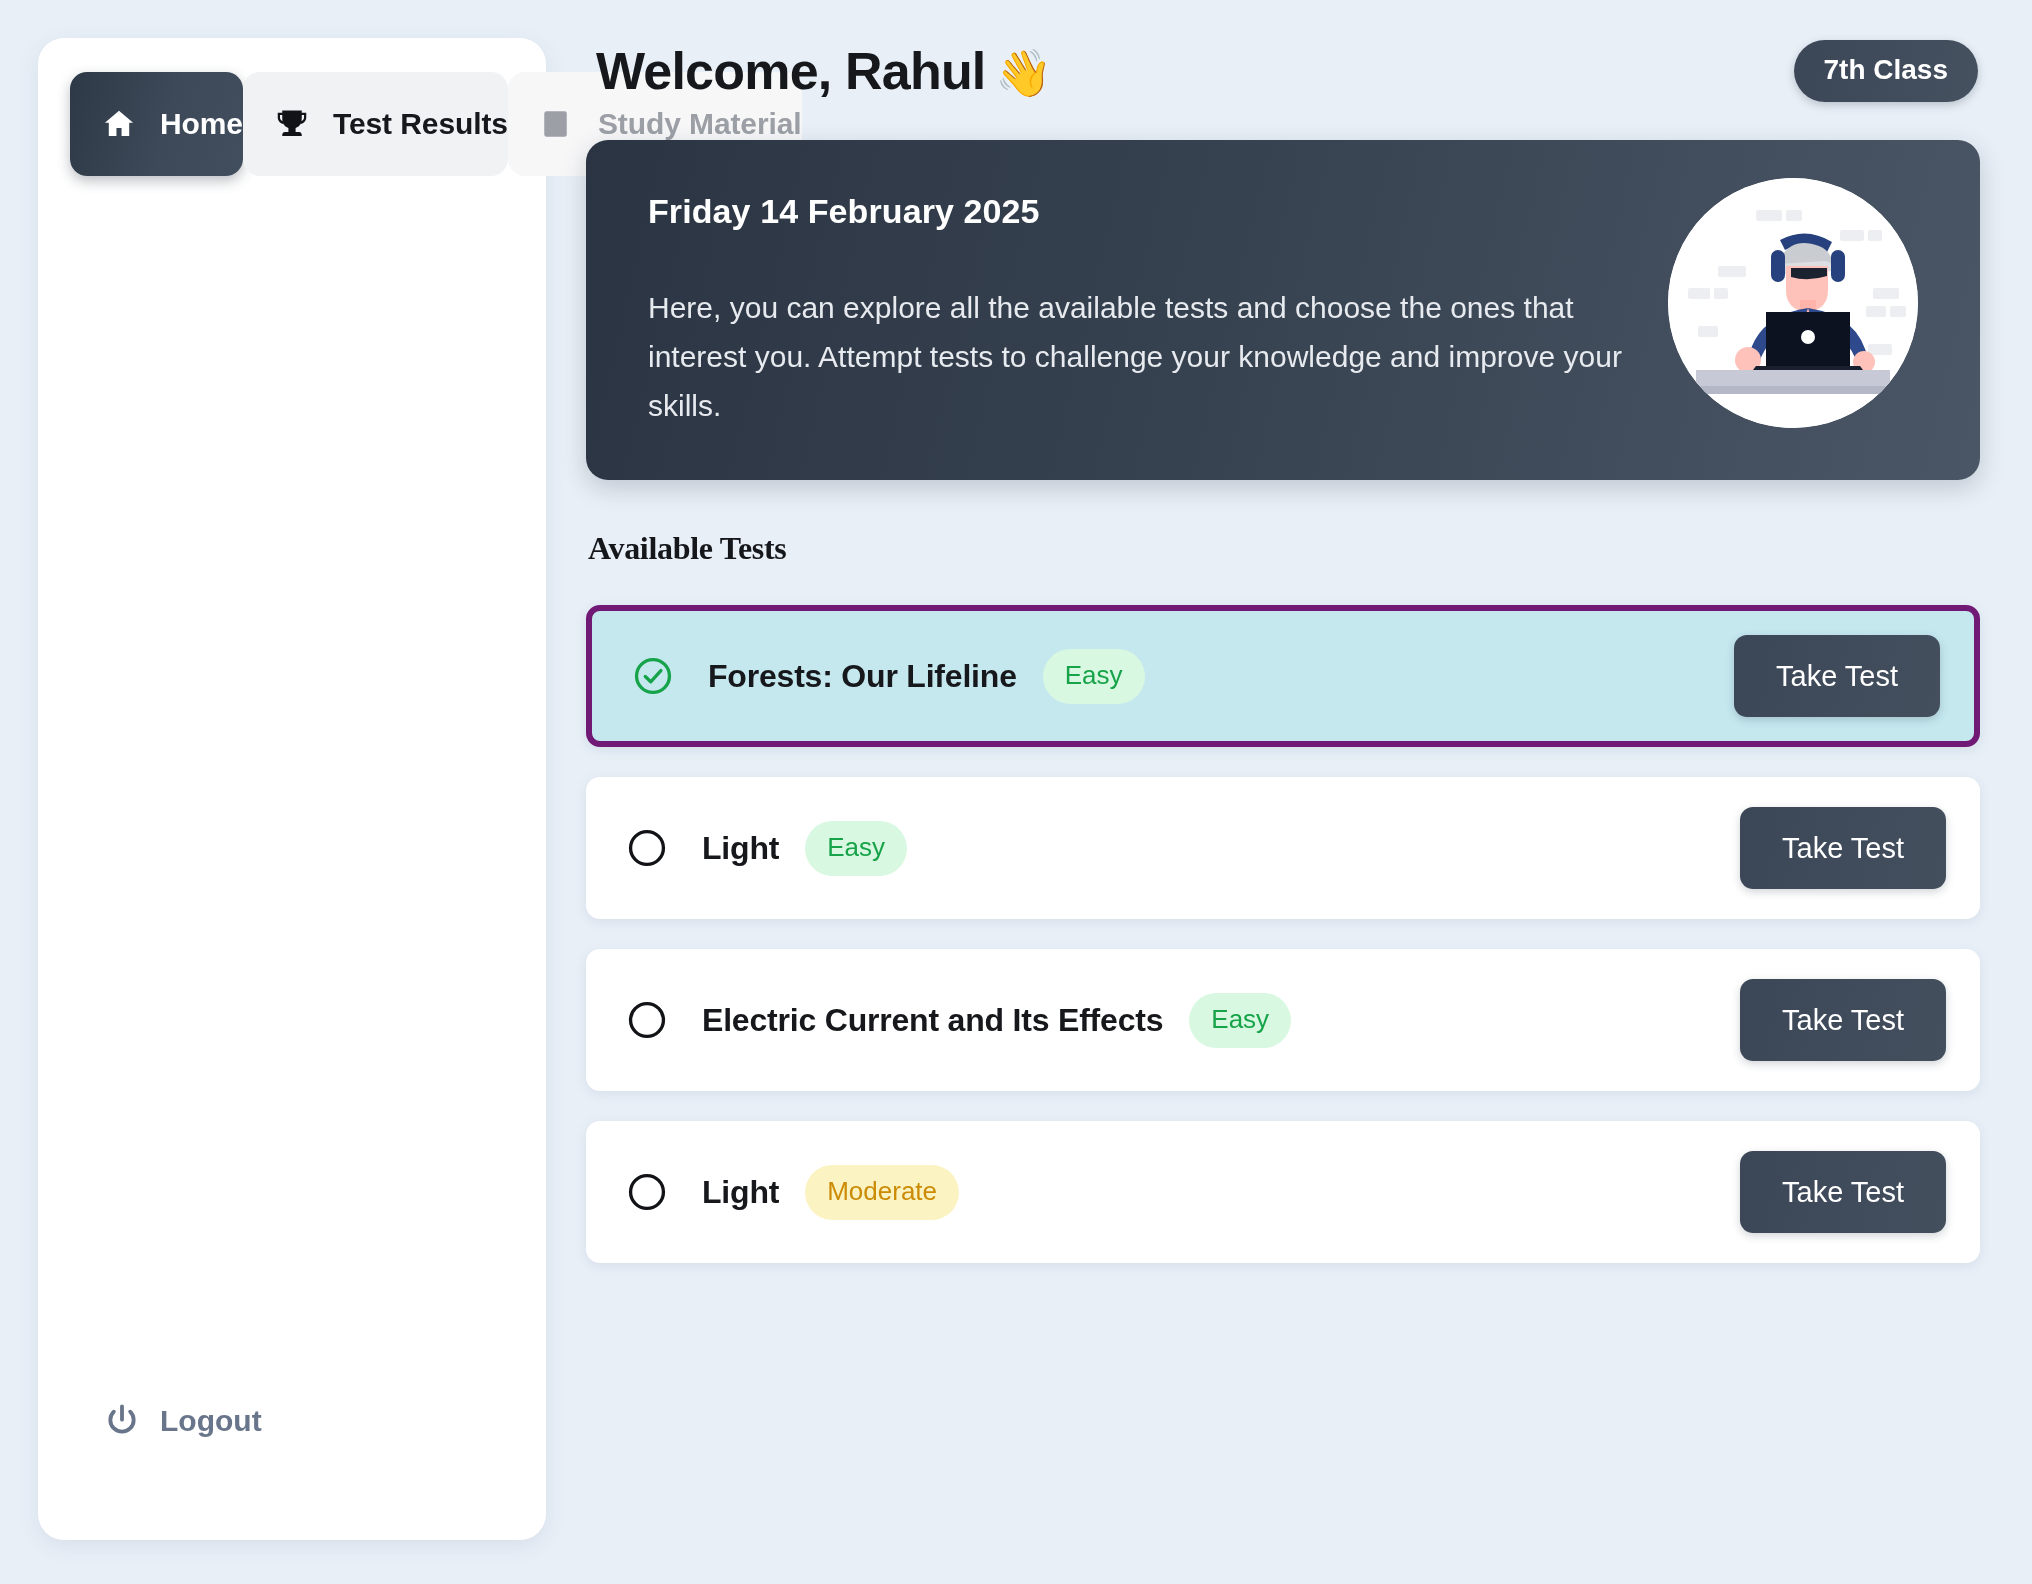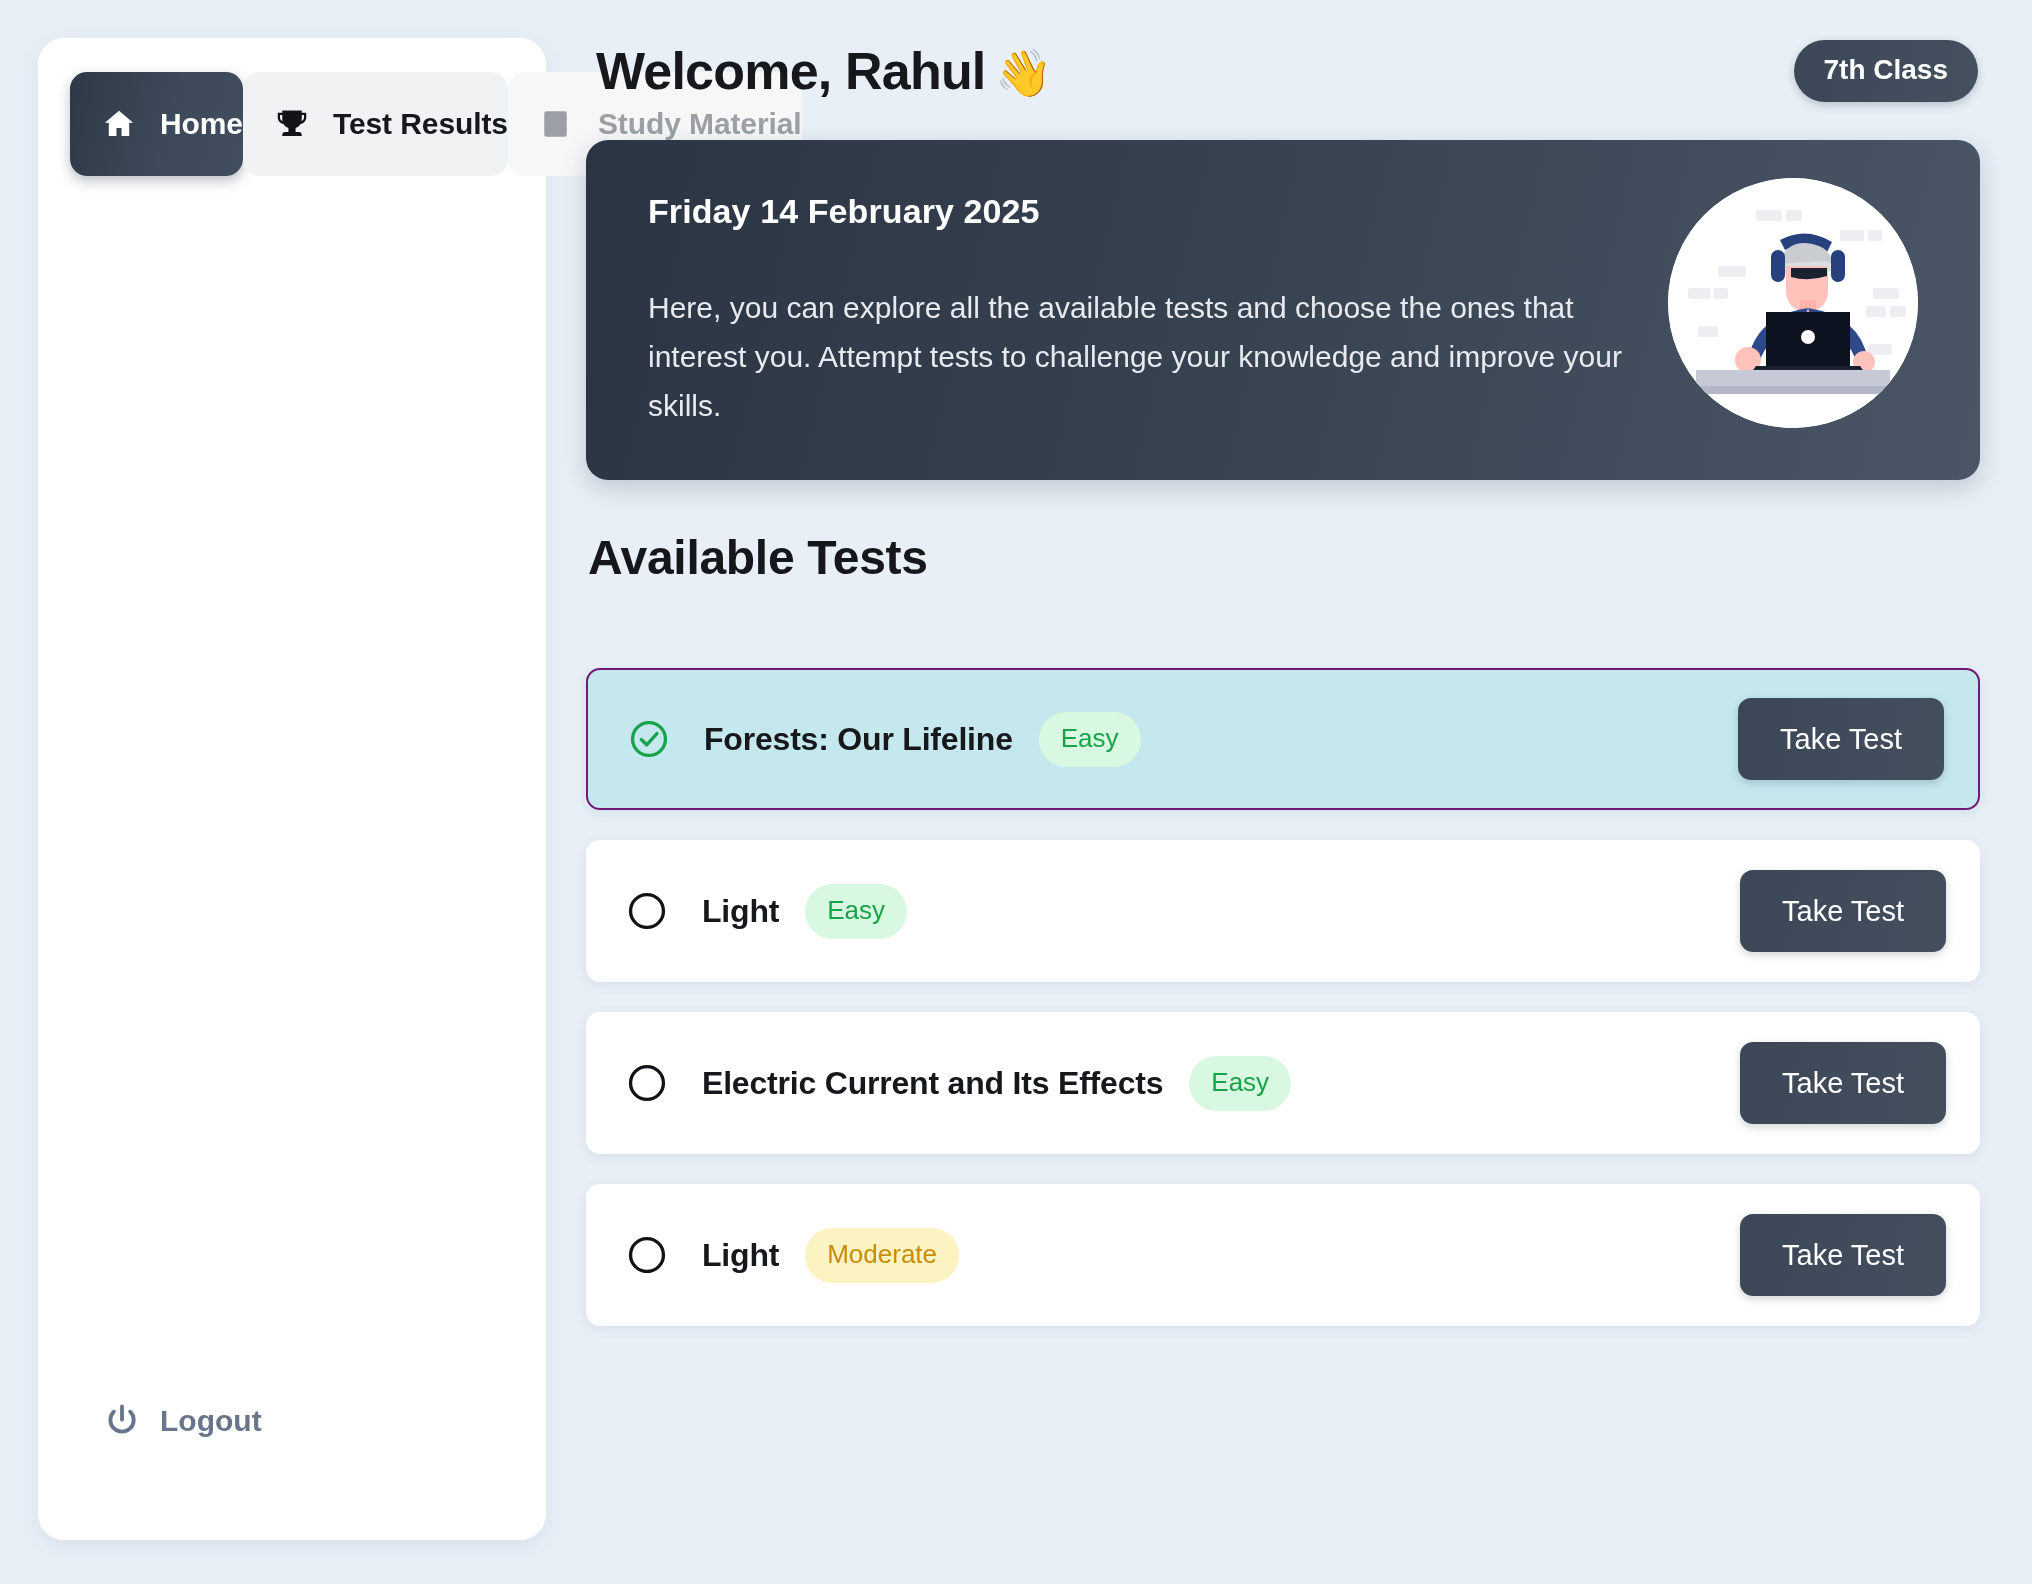--- a/index.html
+++ b/index.html
@@ -175,24 +175,25 @@
     border-radius: 50%;
     background: #ffffff;
     overflow: hidden;
   }
   .banner-avatar svg { width: 250px; height: 250px; display: block; }
 
   
   .section-title {
     margin-top: 50px;
     margin-left: 2px;
-    font-size: 48px;
+    font-size: 32px;
     font-weight: bold;
     color: #15171b;
     letter-spacing: -0.3px;
+    font-family: Liberation Serif, serif;
   }
 
   .test-list {
     margin-top: 38px;
     display: flex;
     flex-direction: column;
     gap: 30px;
   }
 
   .test-card {
@@ -202,23 +203,22 @@
     background: #ffffff;
     box-shadow: 0 3px 12px rgba(70, 90, 120, 0.10);
     display: flex;
     align-items: center;
     padding: 0 34px 0 40px;
     cursor: pointer;
   }
 
   .test-card.selected {
     background: #c5e8ef;
-    border: 2px solid #701a75;
+    border: 6px solid #701a75;
     box-shadow: 0 3px 12px rgba(70, 130, 140, 0.14);
-    margin-top: 45px;
   }
 
   .test-state {
     width: 42px; height: 42px;
     flex: none;
     margin-right: 34px;
     display: flex; align-items: center; justify-content: center;
   }
   .test-state svg { width: 42px; height: 42px; display: block; }
 

